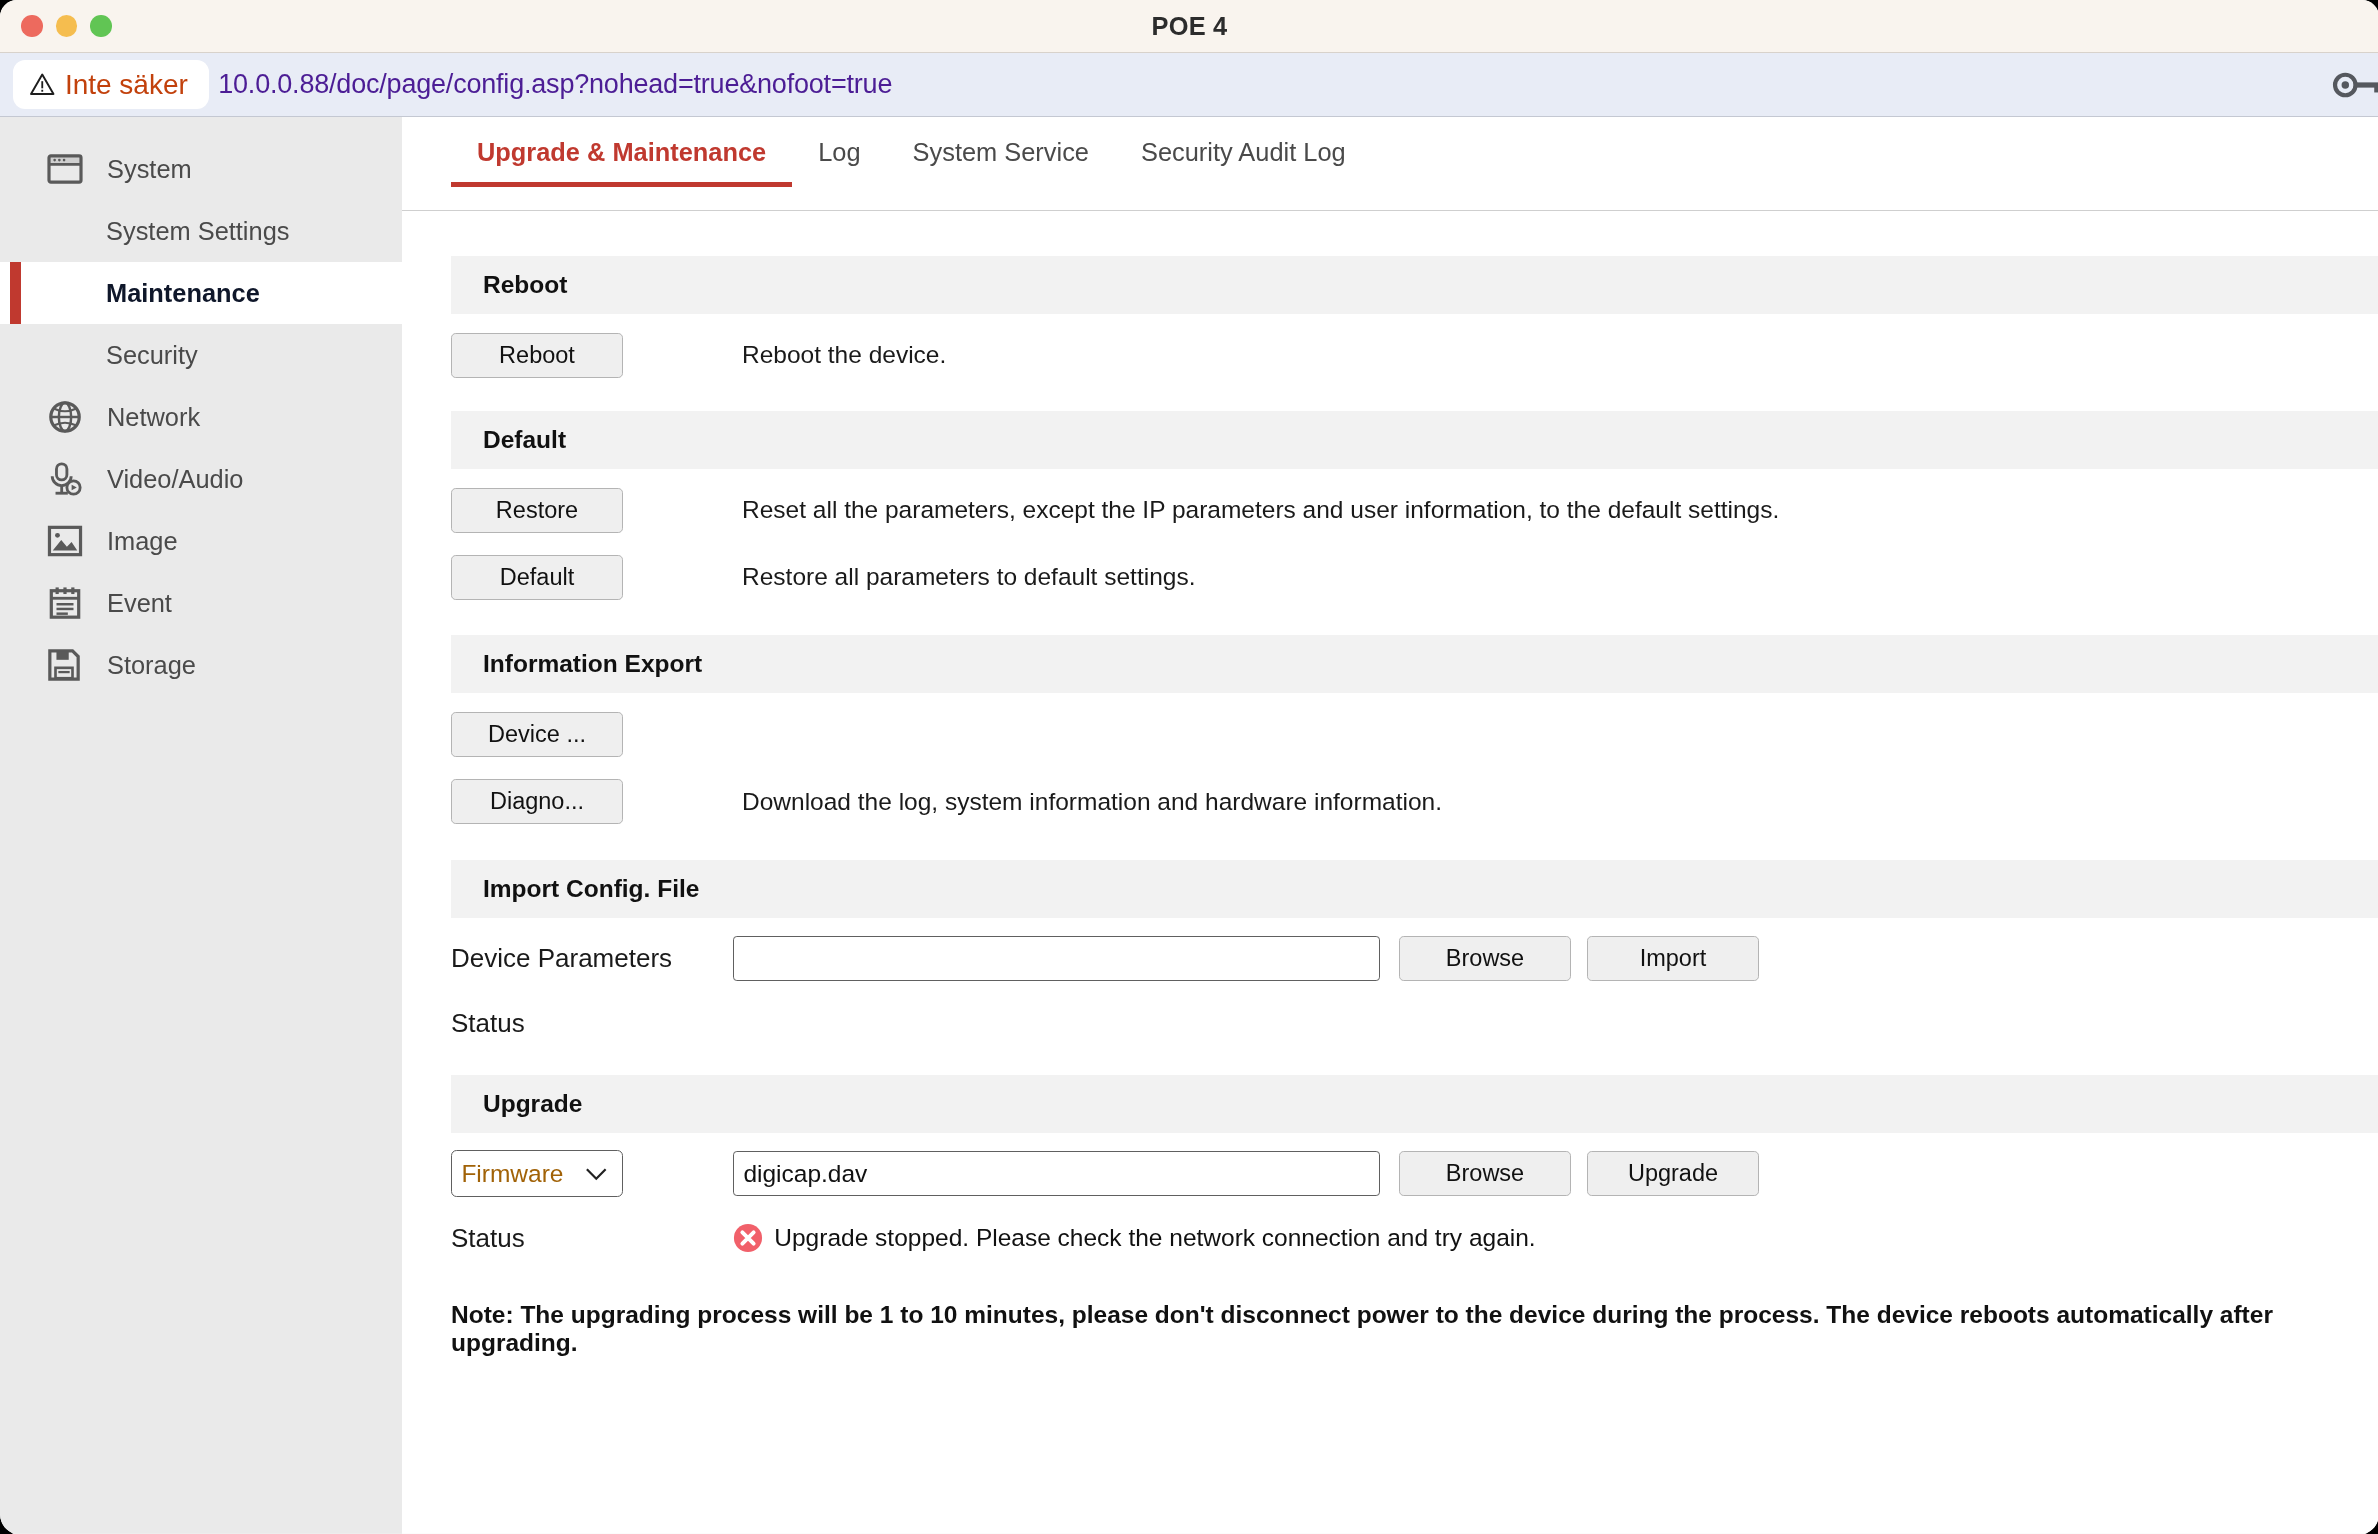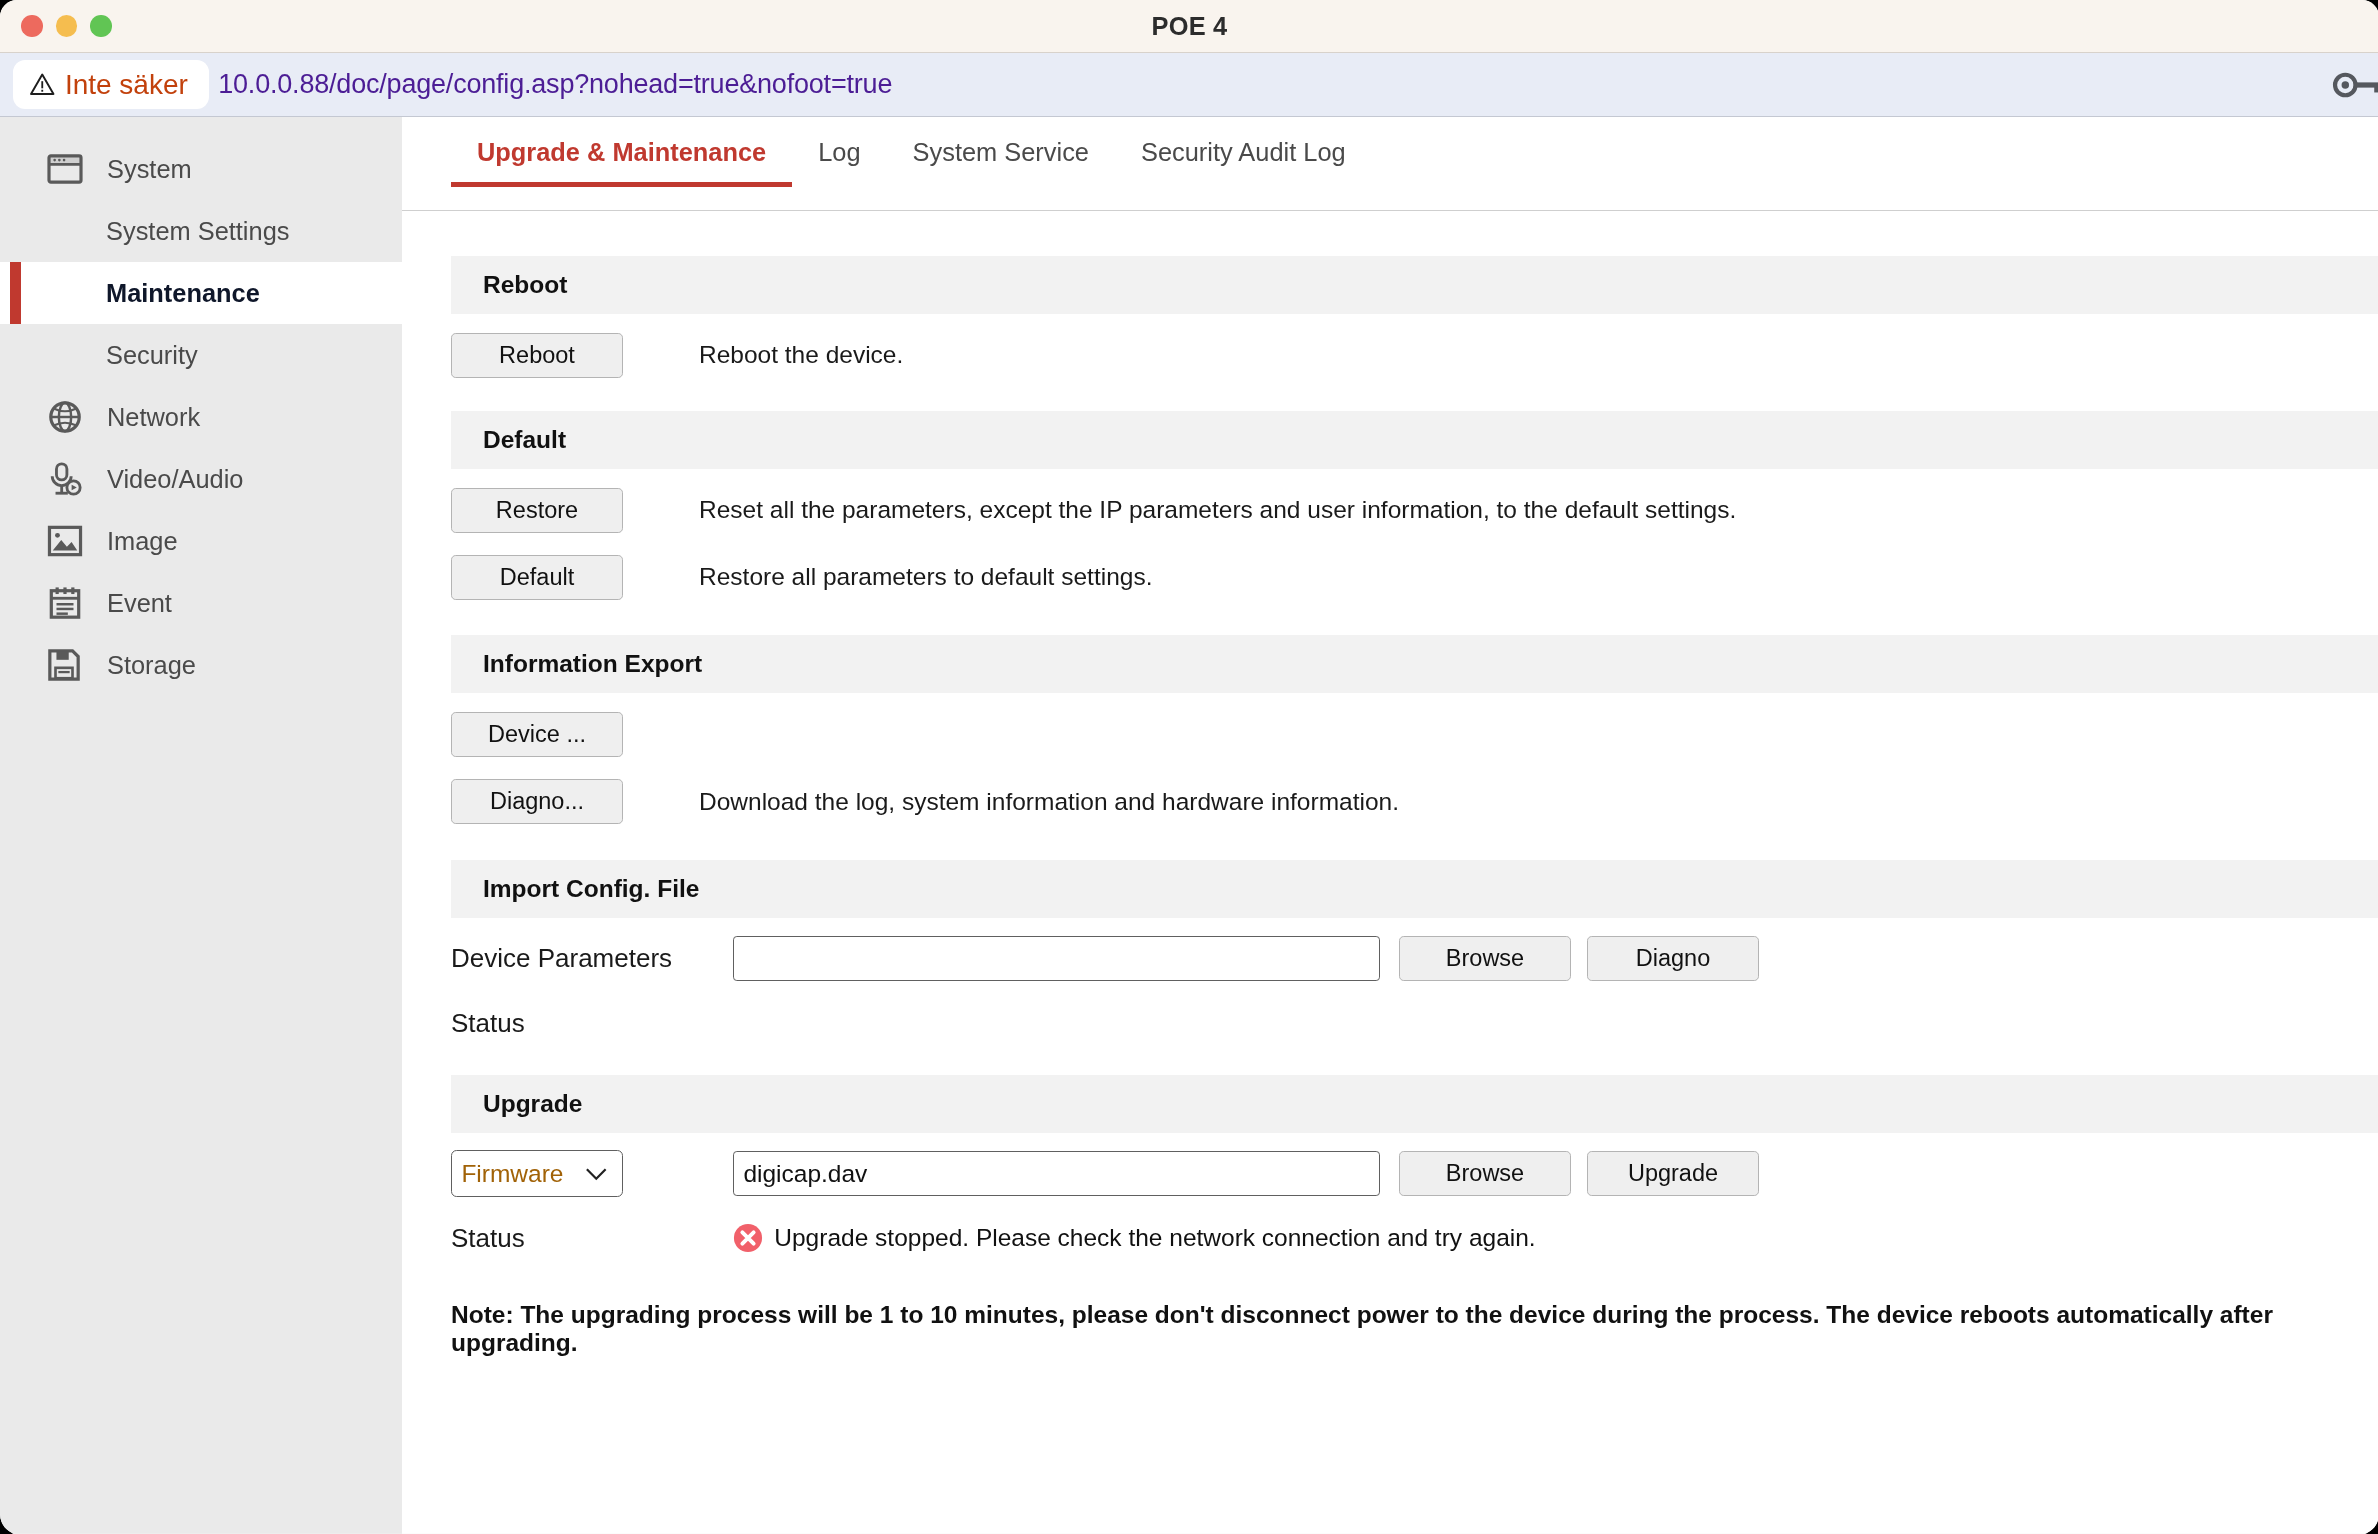--- a/index.html
+++ b/index.html
@@ -150,21 +150,21 @@
     border-radius: 4.7px;
     font-size: 23.5px; color: #111;
     font-family: "Liberation Sans", sans-serif;
     display: flex; align-items: center; justify-content: center;
     cursor: pointer;
     flex: 0 0 auto;
   }
 
   .row-desc {
     font-size: 24.5px; color: #1a1a1a;
-    margin-left: 76px;
+    margin-left: 119px;
     white-space: nowrap;
   }
 
   .field-label {
     font-size: 26px; color: #1a1a1a;
     width: 282px; flex: 0 0 282px;
   }
   .text-input {
     width: 647px; height: 45px;
     border: 1.9px solid #606060;
@@ -383,21 +383,21 @@
           <span class="row-desc">Download the log, system information and hardware information.</span>
         </div>
 
         <div class="section-head" style="margin-top:30px;">Import Config. File</div>
         <div class="row">
           <span class="field-label">Device Parameters</span>
           <input class="text-input" type="text" placeholder="" value="" style="">
           <span class="gap-a"></span>
           <button class="btn">Browse</button>
           <span class="gap-b"></span>
-          <button class="btn">Diagno</button>
+          <button class="btn">Import</button>
         </div>
         <div class="status-line">
           <span class="field-label">Status</span>
           <span class="status-msg"></span>
         </div>
 
         <div class="section-head" style="margin-top:36px;">Upgrade</div>
         <div class="row">
           <span class="sel-wrap">
             <select class="sel">

